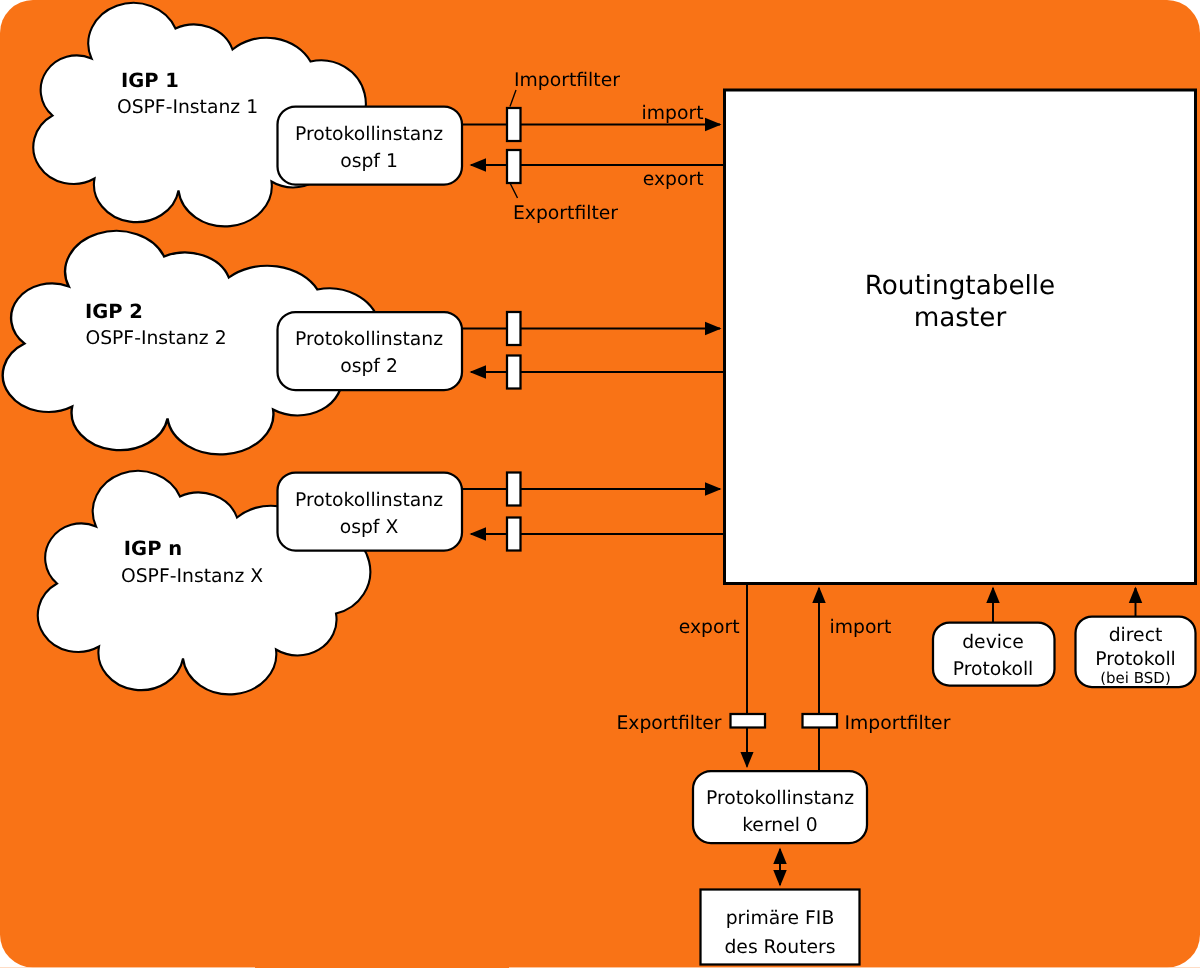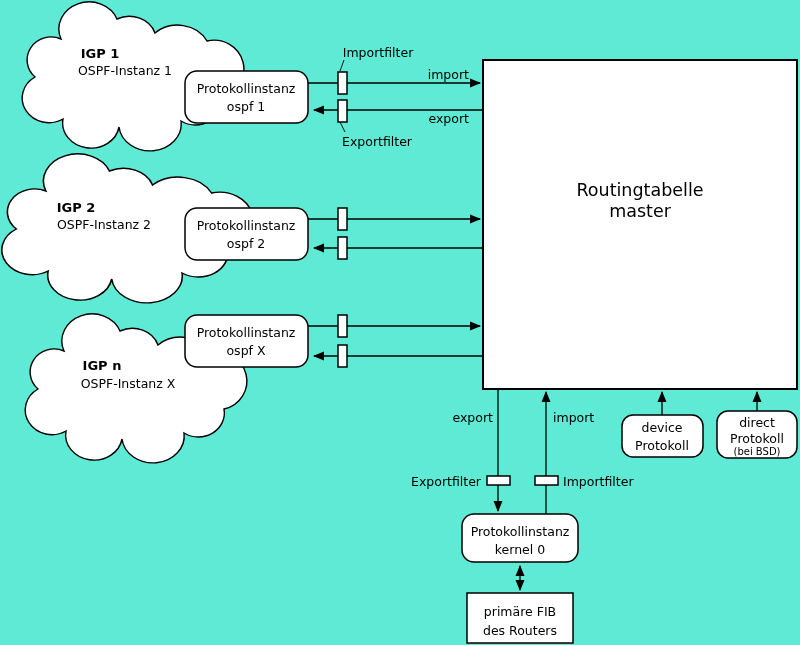--- a/index.html
+++ b/index.html
@@ -1,16 +1,16 @@
 <!DOCTYPE html>
 <html><head>
 <meta charset="utf-8">
 <style>
   html,body{margin:0;padding:0;background:#ffffff;}
-  .stage{position:relative;width:800px;height:645px;background:#5eead4;overflow:hidden;}
+  .stage{position:relative;width:800px;height:645px;background:#f97316;overflow:hidden;border-radius:22px;}
   svg{display:block;}
   text{font-family:"DejaVu Sans",sans-serif;font-size:12.5px;fill:#000;}
   .b{font-weight:bold;font-size:13px;}
   .big{font-size:17.5px;}
   .small{font-size:10px;}
   .mid{text-anchor:middle;}
   .end{text-anchor:end;}
   .box{fill:#ffffff;stroke:#000000;stroke-width:1.5;}
   .bigbox{fill:#ffffff;stroke:#000000;stroke-width:2;}
   .cloud{fill:#ffffff;stroke:#000000;stroke-width:1.4;}

